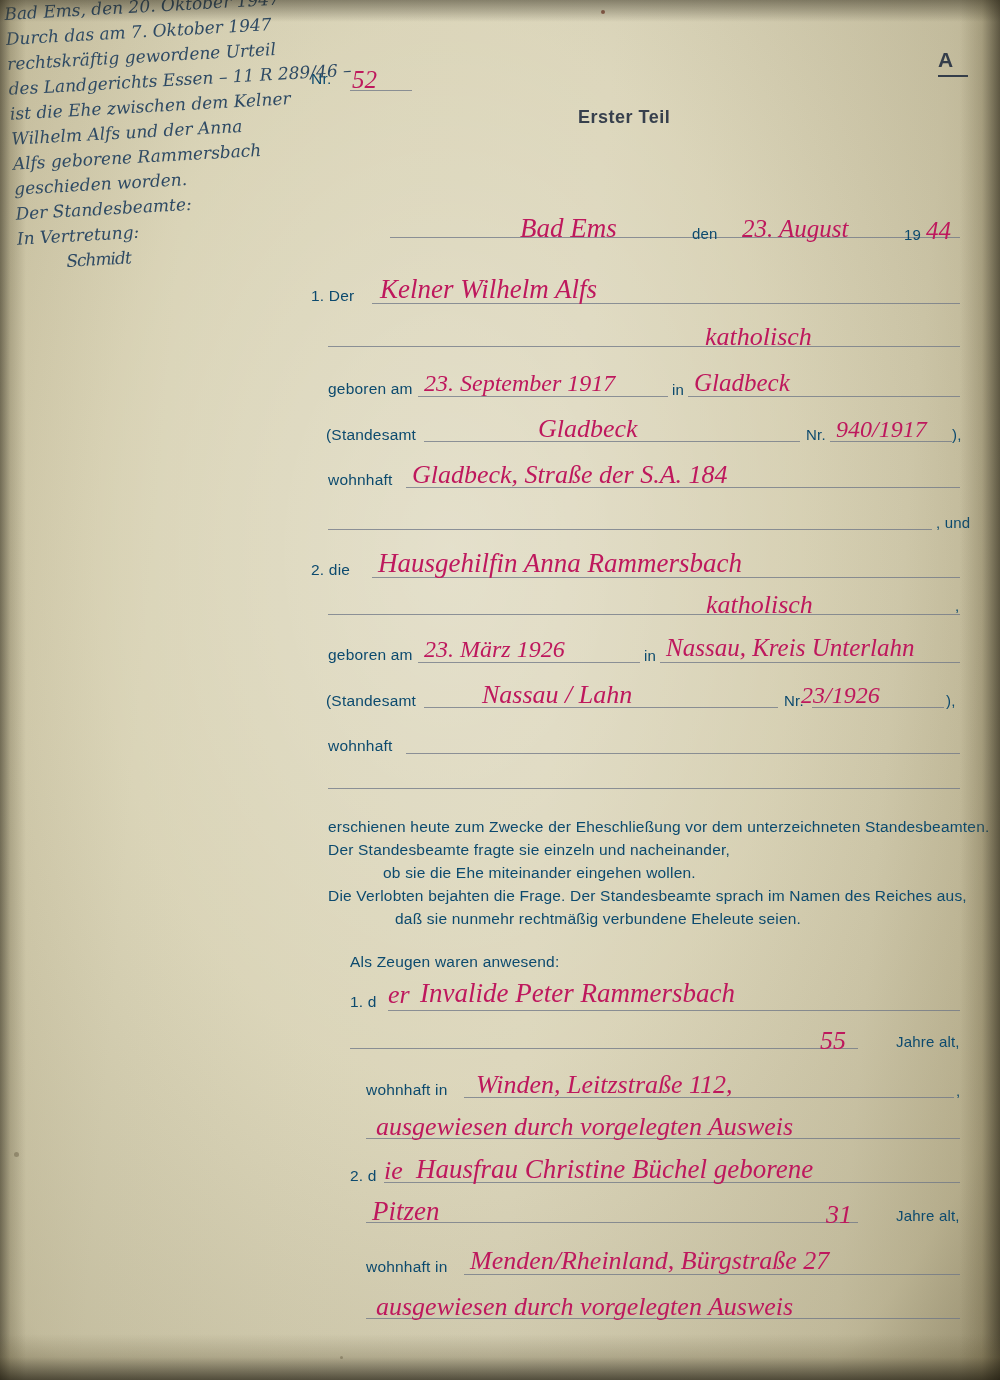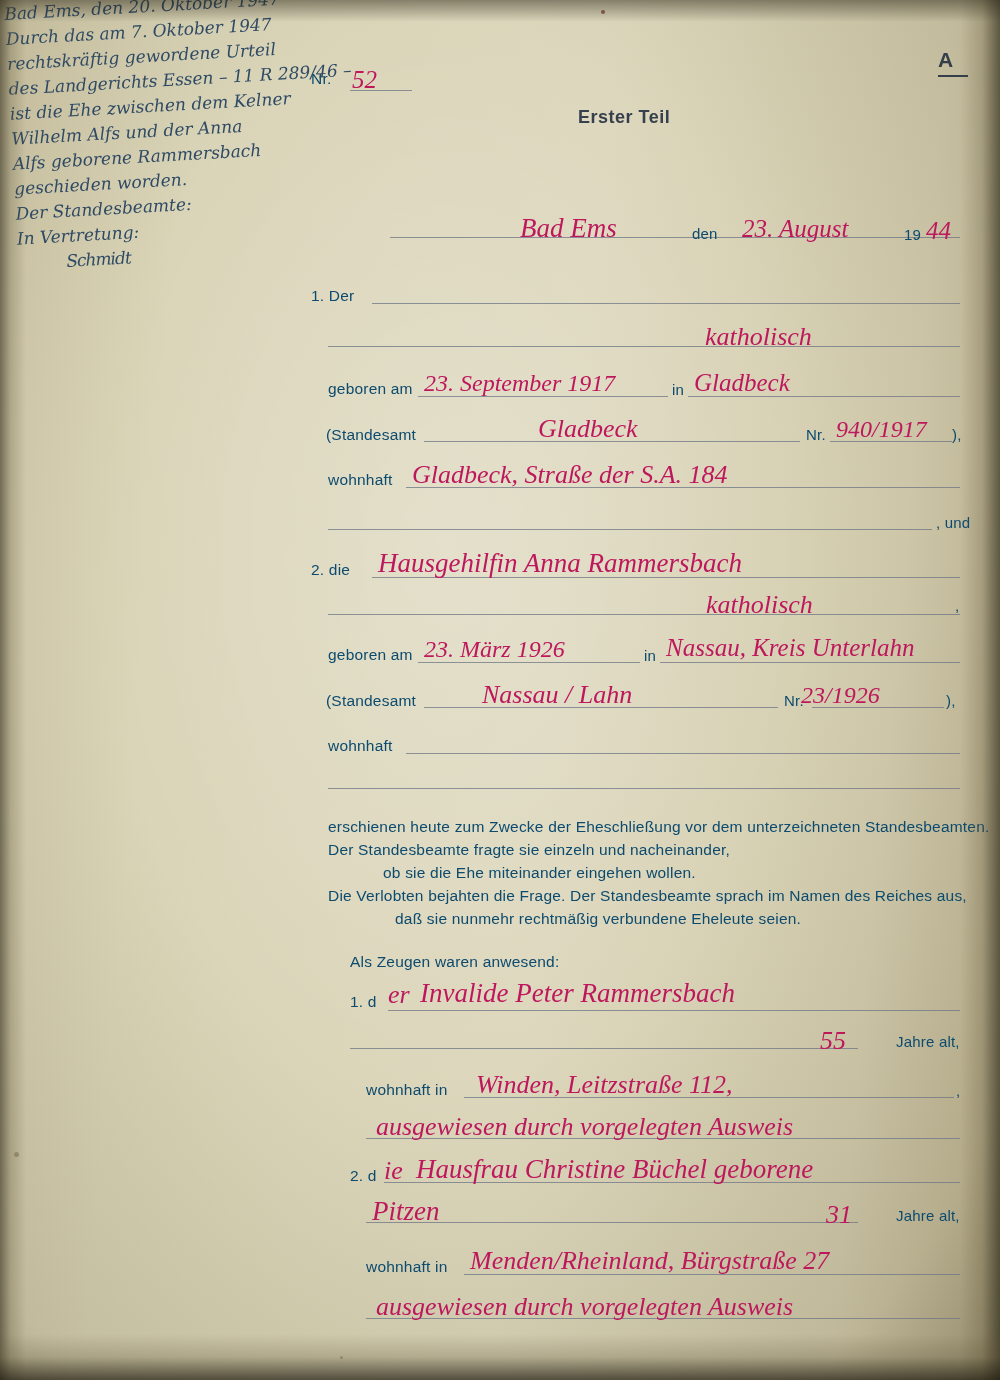--- a/index.html
+++ b/index.html
@@ -171,20 +171,21 @@
 
   <div class="rule" style="left:390px; top:237px; width:570px;"></div>
   <div class="hand" style="left:520px; top:205px; font-size:27px;">Bad Ems</div>
   <div class="print small" style="left:692px; top:225px;">den</div>
   <div class="hand" style="left:742px; top:207px; font-size:25px;">23. August</div>
   <div class="print small" style="left:904px; top:226px;">19</div>
   <div class="hand" style="left:926px; top:209px; font-size:25px;">44</div>
 
   <div class="print" style="left:311px; top:287px;">1. Der</div>
   <div class="rule" style="left:372px; top:303px; width:588px;"></div>
+  <div class="hand" style="left:380px; top:266px; font-size:27px;">Kelner Wilhelm Alfs</div>
 
   <div class="rule" style="left:328px; top:346px; width:632px;"></div>
   <div class="hand" style="left:705px; top:314px; font-size:26px;">katholisch</div>
 
   <div class="print" style="left:328px; top:380px;">geboren am</div>
   <div class="rule" style="left:418px; top:396px; width:250px;"></div>
   <div class="hand" style="left:424px; top:362px; font-size:24px;">23. September 1917</div>
   <div class="print small" style="left:672px; top:381px;">in</div>
   <div class="rule" style="left:688px; top:396px; width:272px;"></div>
   <div class="hand" style="left:694px; top:361px; font-size:25px;">Gladbeck</div>

